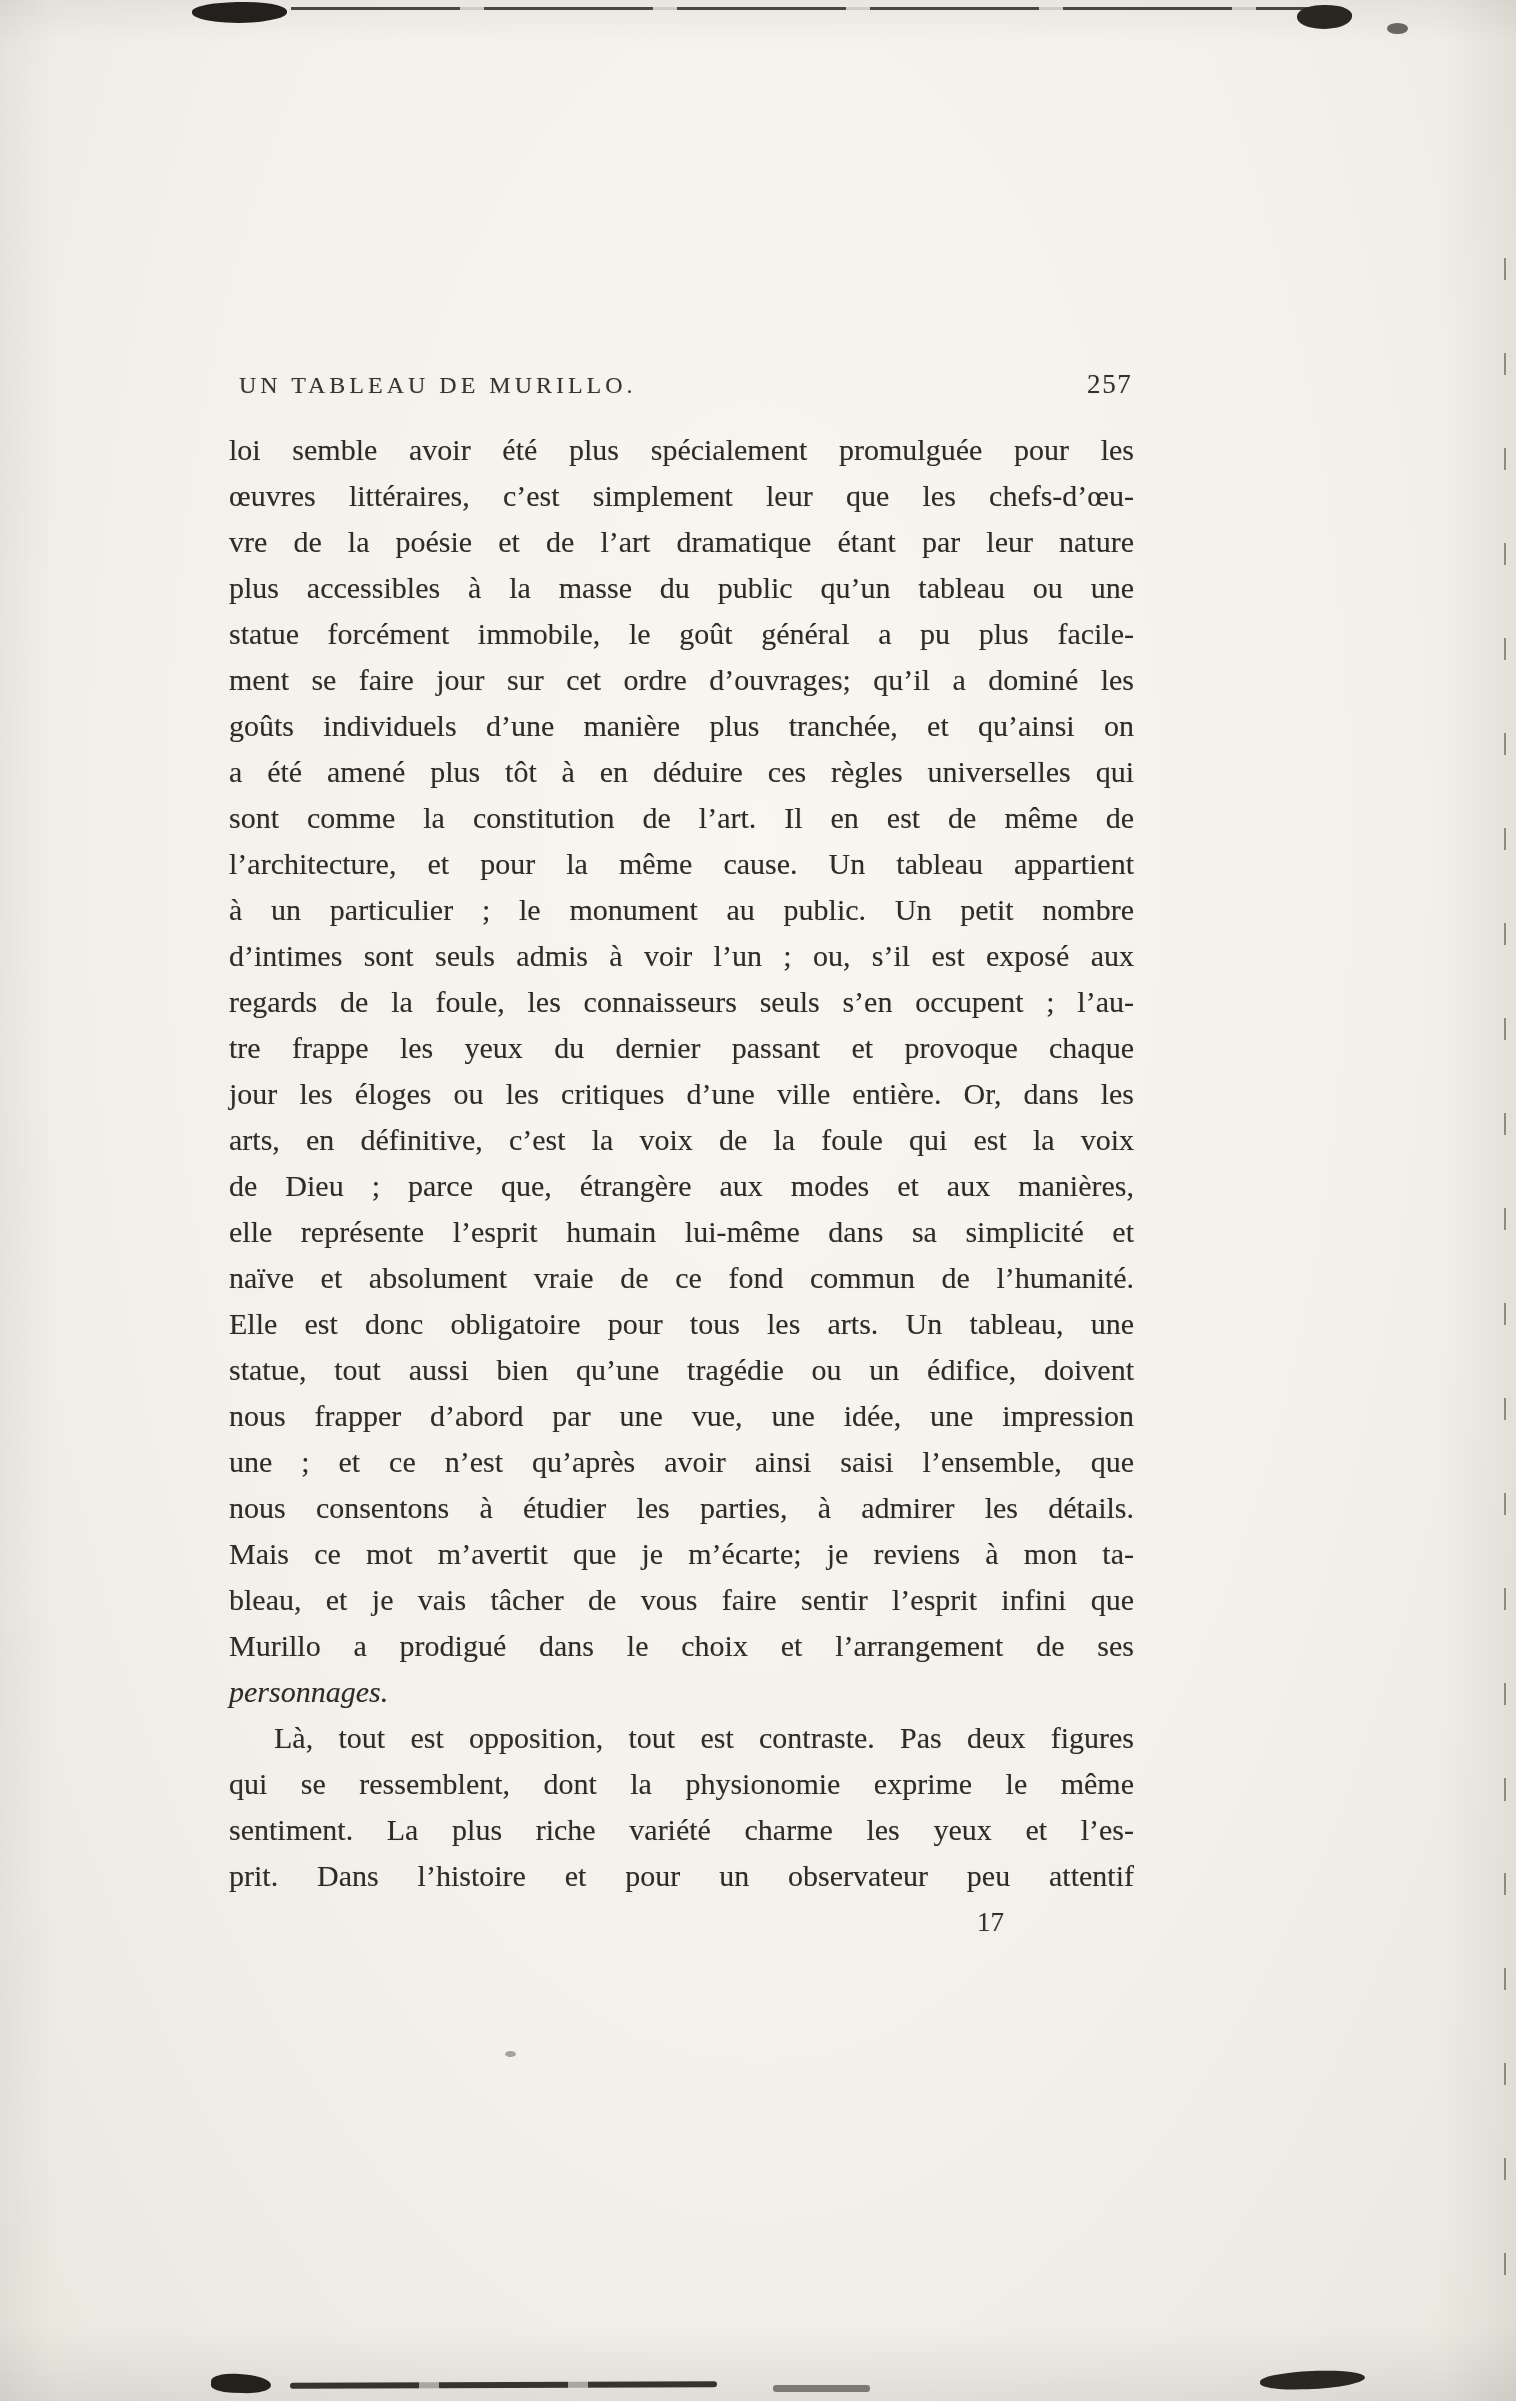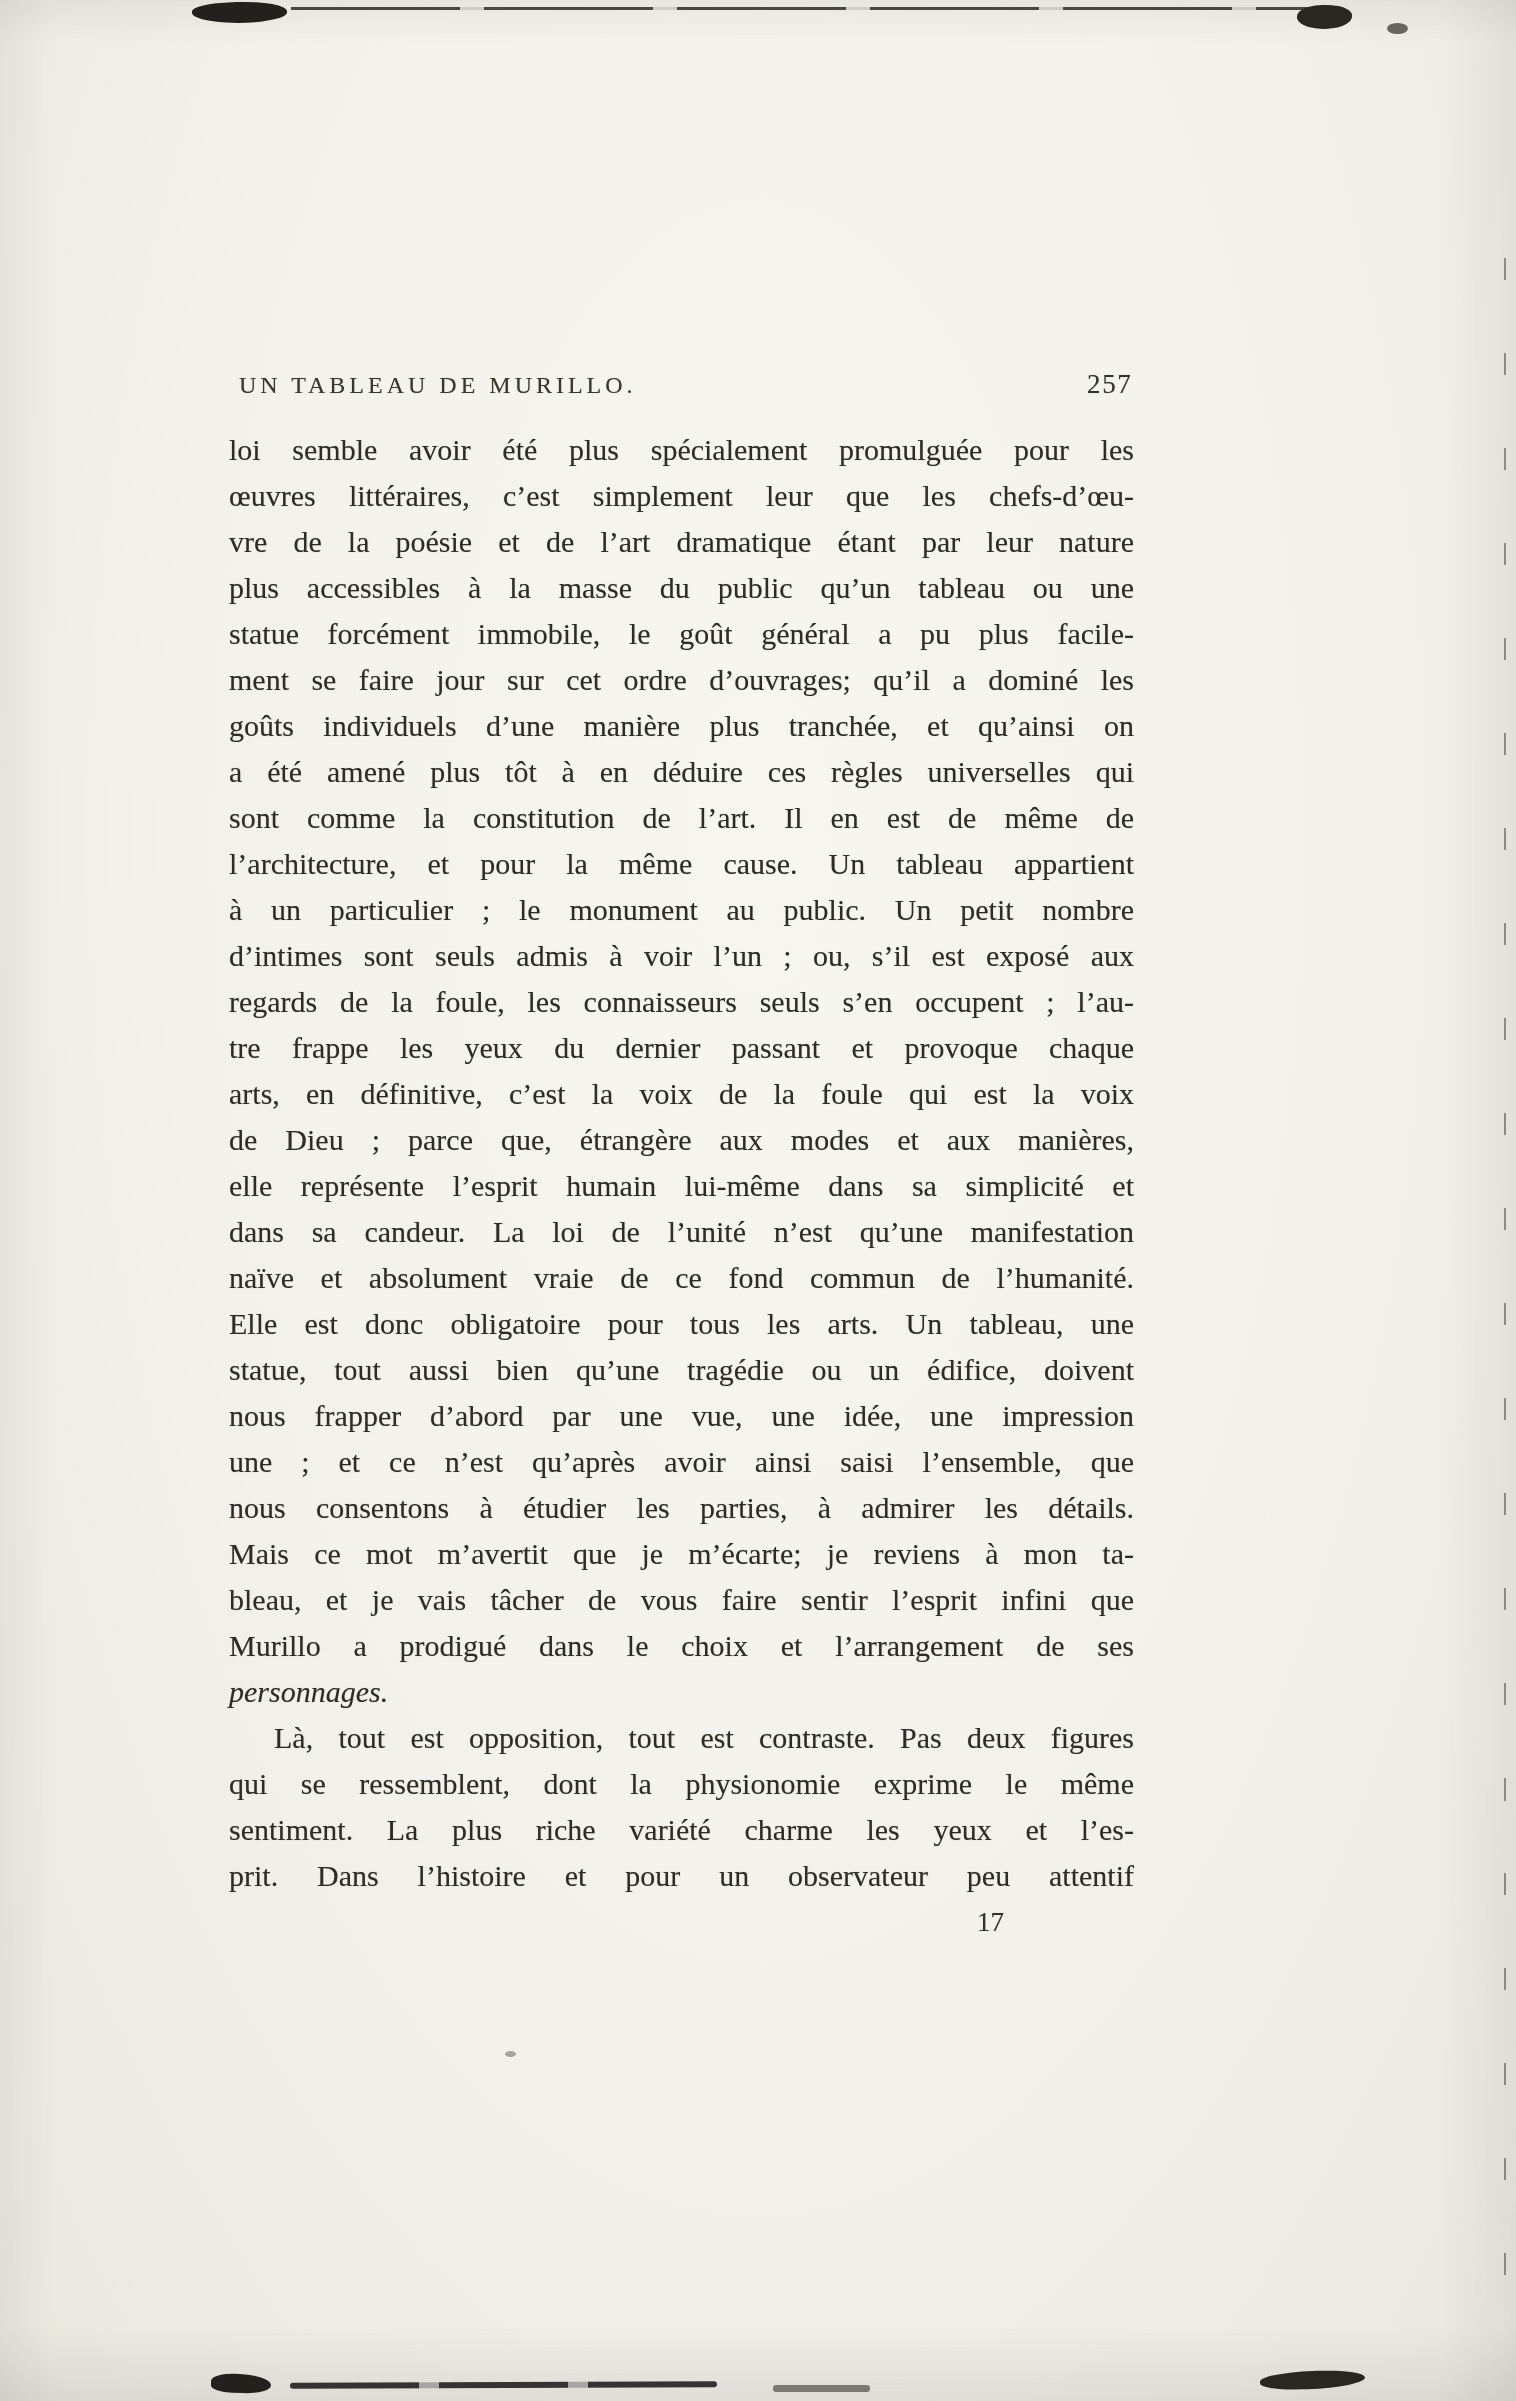--- a/index.html
+++ b/index.html
@@ -162,24 +162,24 @@
           <div class="line">statue forcément  immobile, le goût général a pu plus facile-</div>
           <div class="line">ment se faire jour sur cet ordre d’ouvrages; qu’il a dominé les</div>
           <div class="line">goûts individuels d’une manière plus tranchée, et  qu’ainsi on</div>
           <div class="line">a été amené  plus tôt à en déduire ces règles universelles  qui</div>
           <div class="line">sont  comme  la  constitution  de  l’art.  Il en est de même de</div>
           <div class="line">l’architecture, et pour la même cause. Un tableau appartient</div>
           <div class="line">à  un particulier ;  le  monument  au  public.  Un petit  nombre</div>
           <div class="line">d’intimes sont seuls admis à voir l’un ; ou, s’il est exposé aux</div>
           <div class="line">regards de la foule, les connaisseurs seuls s’en occupent ; l’au-</div>
           <div class="line">tre  frappe  les  yeux  du  dernier  passant  et provoque chaque</div>
+          <div class="line">jour les éloges ou les critiques d’une ville entière. Or, dans les</div>
           <div class="line">arts,  en  définitive,  c’est  la  voix  de la  foule  qui  est  la  voix</div>
           <div class="line">de Dieu ;  parce que,  étrangère  aux  modes  et  aux  manières,</div>
           <div class="line">elle représente l’esprit humain lui-même dans sa simplicité et</div>
-          <div class="line">dans sa candeur. La loi  de  l’unité  n’est  qu’une  manifestation</div>
           <div class="line">naïve et absolument vraie de ce fond commun de l’humanité.</div>
           <div class="line">Elle est donc obligatoire pour tous les arts.  Un  tableau,  une</div>
           <div class="line">statue, tout aussi bien qu’une tragédie ou un édifice, doivent</div>
           <div class="line">nous frapper d’abord par une vue,  une idée,  une  impression</div>
           <div class="line">une ;  et  ce  n’est  qu’après  avoir  ainsi  saisi  l’ensemble,  que</div>
           <div class="line">nous consentons  à  étudier  les  parties,  à  admirer  les  détails.</div>
           <div class="line">Mais ce mot m’avertit que je m’écarte; je reviens  à  mon ta-</div>
           <div class="line">bleau,  et  je  vais  tâcher  de  vous  faire  sentir  l’esprit  infini  que</div>
           <div class="line">Murillo  a  prodigué  dans  le  choix  et  l’arrangement  de  ses</div>
           <div class="line no-just">personnages.</div>

